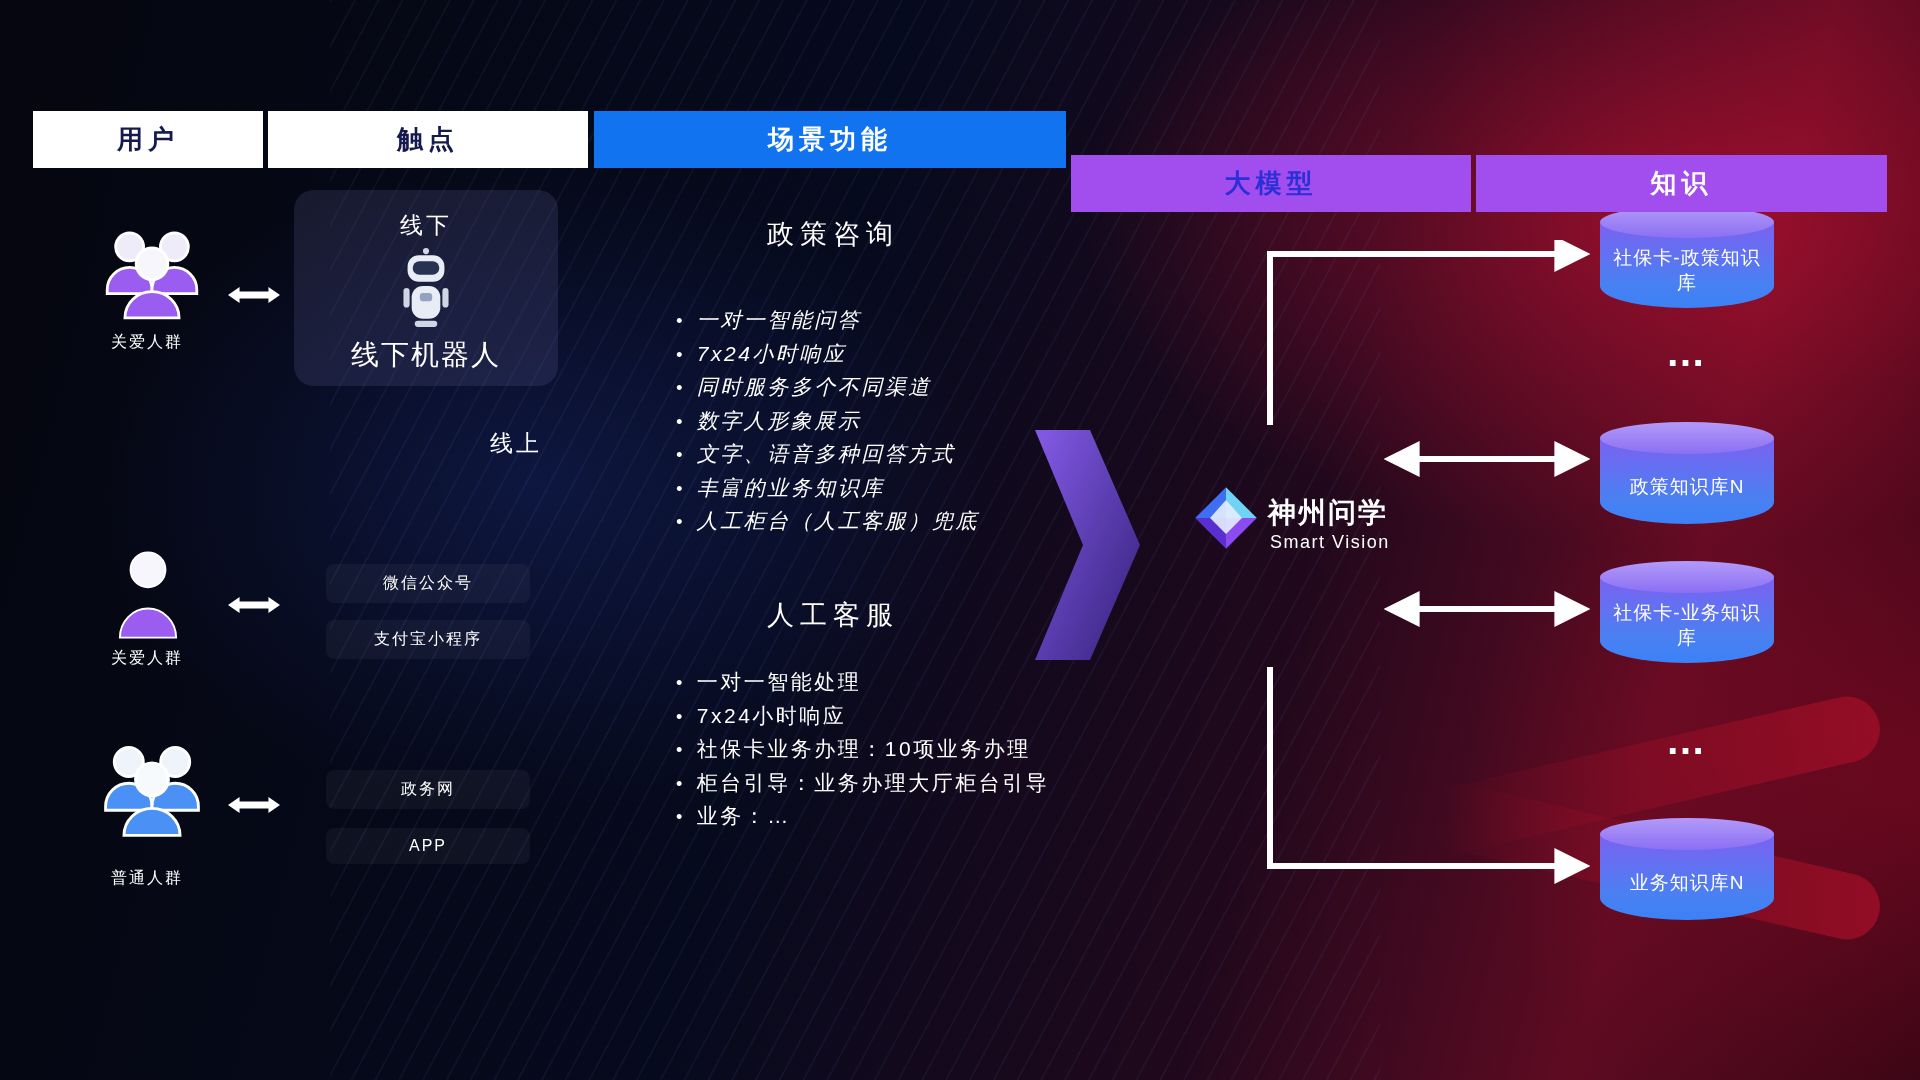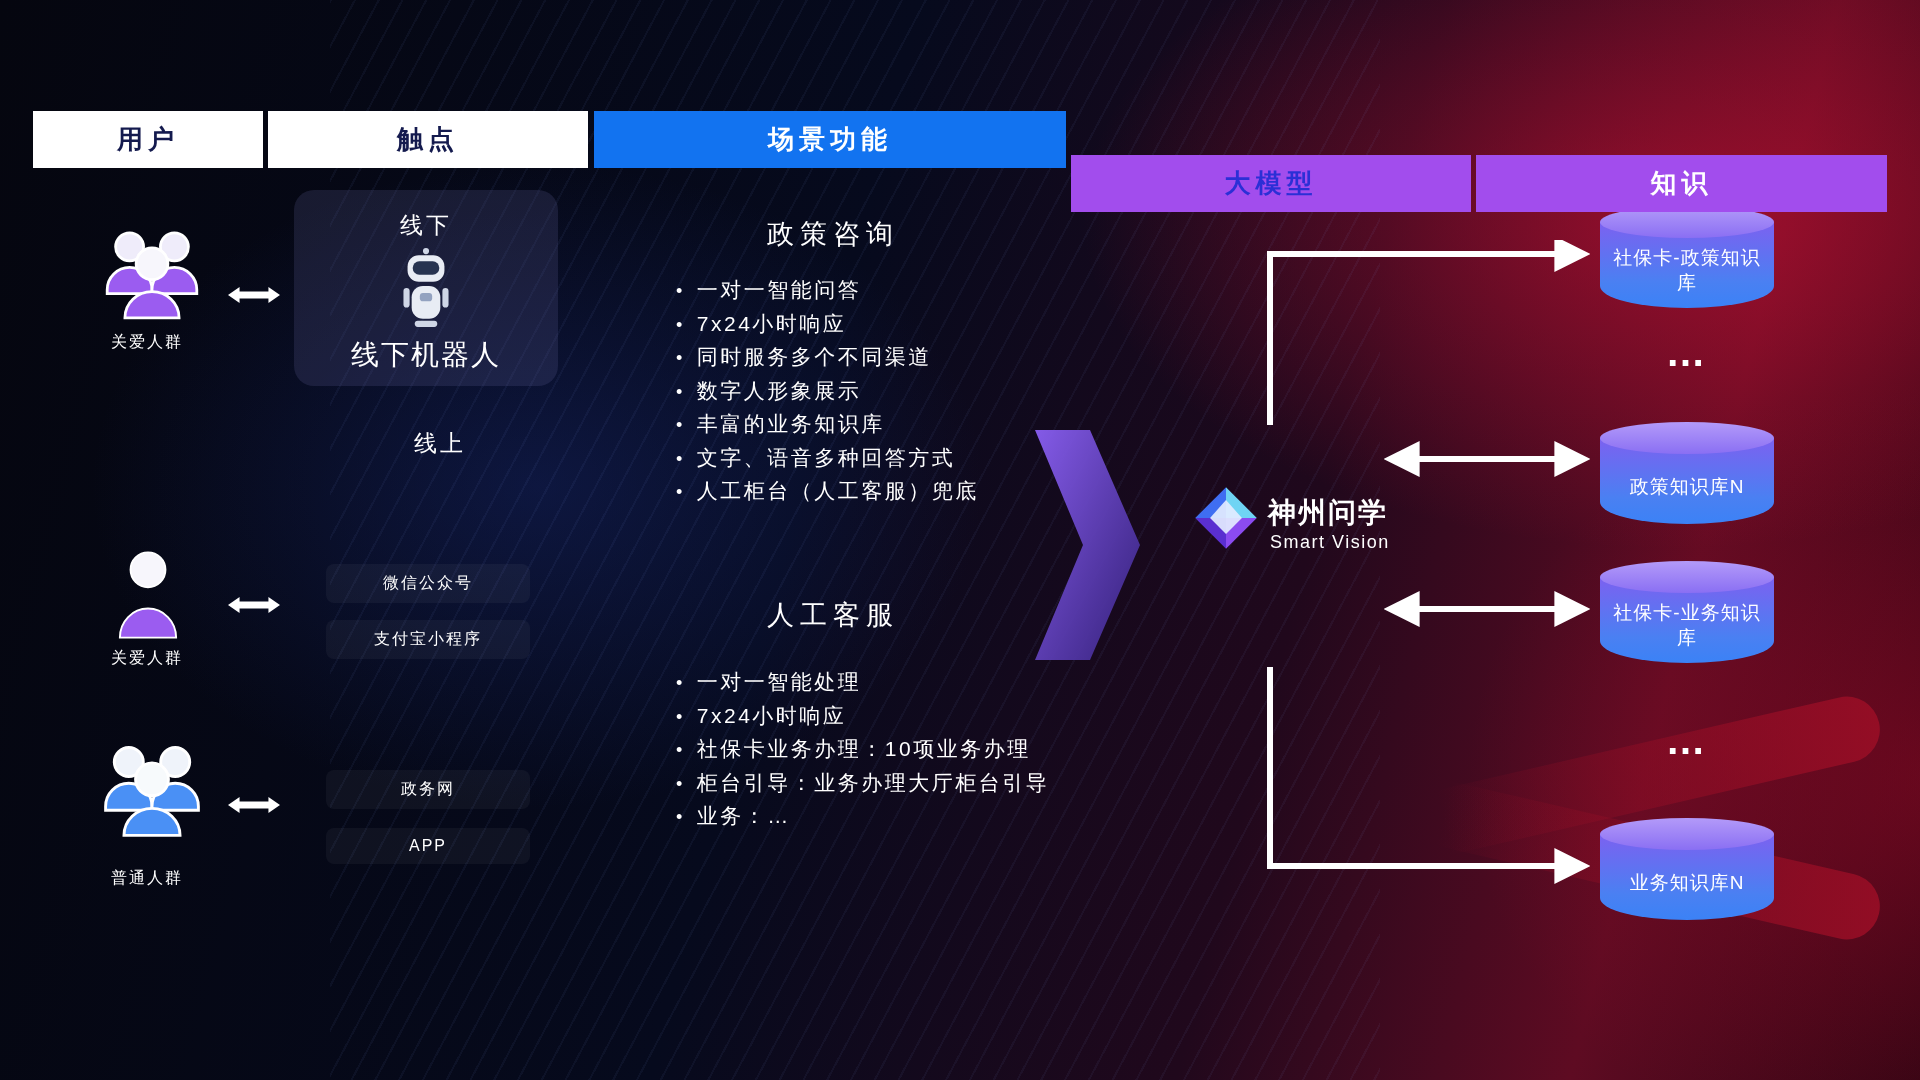--- a/index.html
+++ b/index.html
@@ -47,21 +47,21 @@
   .swap-arrow { z-index:2; }
 
   
   .robot-box {
     left:294px; top:190px; width:264px; height:196px;
     background:rgba(96,96,150,0.22); border-radius:20px; z-index:2;
   }
   .robot-box .bx-title { position:absolute; top:20px; width:100%; text-align:center; font-size:23px; letter-spacing:3px; }
   .robot-box .bx-robot { position:absolute; top:56px; left:50%; transform:translateX(-50%); }
   .robot-box .bx-label { position:absolute; top:146px; width:100%; text-align:center; font-size:28px; letter-spacing:2px; }
-  .tp-text { left:326px; width:228px; text-align:center; font-size:23px; letter-spacing:3px; z-index:2; }
+  .tp-text { left:314px; width:228px; text-align:right; font-size:23px; letter-spacing:3px; z-index:2; }
   .tp-item {
     left:326px; width:204px; padding:9px 0; text-align:center;
     font-size:16px; letter-spacing:2px; background:rgba(255,255,255,0.045);
     border-radius:8px; z-index:2;
   }
 
   
   .sc-title { width:300px; left:683px; text-align:center; font-size:27px; letter-spacing:6px; z-index:2; }
   .bullets { list-style:none; left:676px; z-index:2; }
   .bullets li { font-size:21px; line-height:32.5px; color:#fff; letter-spacing:2.5px; white-space:nowrap; }
@@ -156,27 +156,27 @@
   </svg>
   <div class="bx-label">线下机器人</div>
 </div>
 <div class="abs tp-text" style="top:428px;">线上</div>
 <div class="abs tp-item" style="top:564px;">微信公众号</div>
 <div class="abs tp-item" style="top:620px;">支付宝小程序</div>
 <div class="abs tp-item" style="top:770px;">政务网</div>
 <div class="abs tp-item" style="top:828px;">APP</div>
 
 <div class="abs sc-title" style="top:216px;">政策咨询</div>
-<ul class="abs bullets" style="top:274px;">
+<ul class="abs bullets" style="top:304px;font-style:italic;">
   <li>一对一智能问答</li>
   <li>7x24小时响应</li>
   <li>同时服务多个不同渠道</li>
   <li>数字人形象展示</li>
+  <li>文字、语音多种回答方式</li>
   <li>丰富的业务知识库</li>
-  <li>文字、语音多种回答方式</li>
   <li>人工柜台（人工客服）兜底</li>
 </ul>
 <div class="abs sc-title" style="top:597px;">人工客服</div>
 <ul class="abs bullets" style="top:666px;">
   <li>一对一智能处理</li>
   <li>7x24小时响应</li>
   <li>社保卡业务办理：10项业务办理</li>
   <li>柜台引导：业务办理大厅柜台引导</li>
   <li>业务：…</li>
 </ul>

